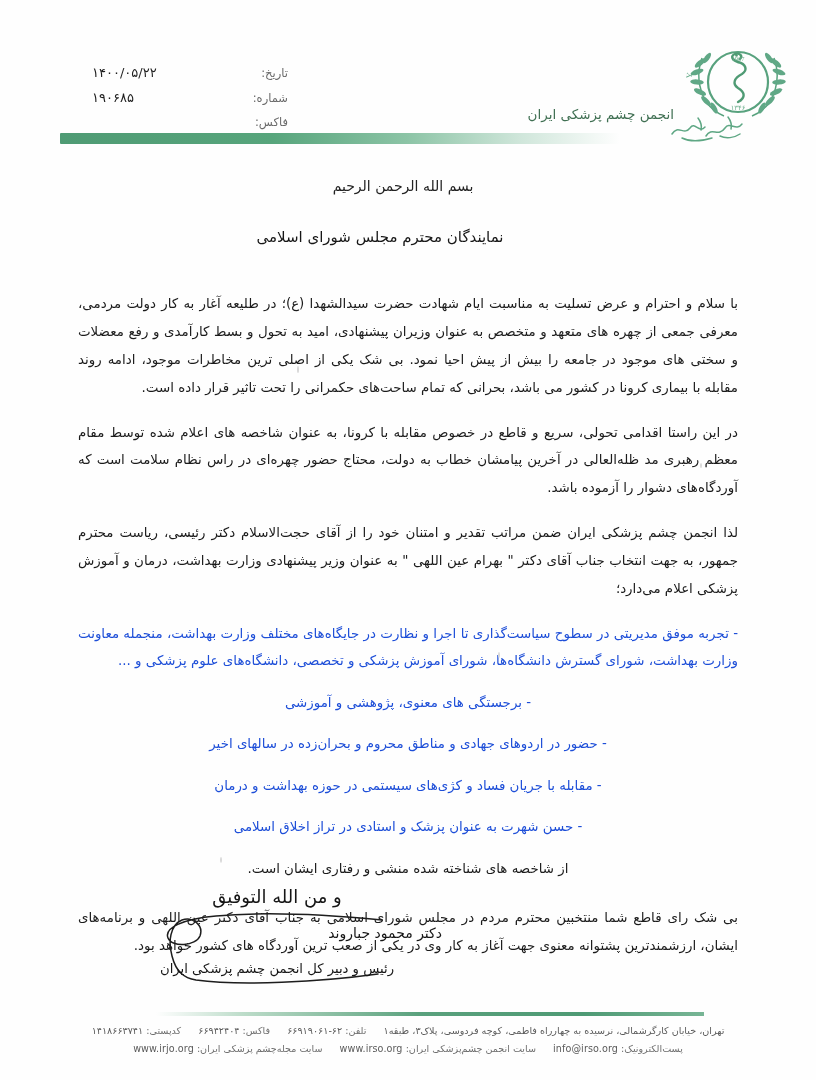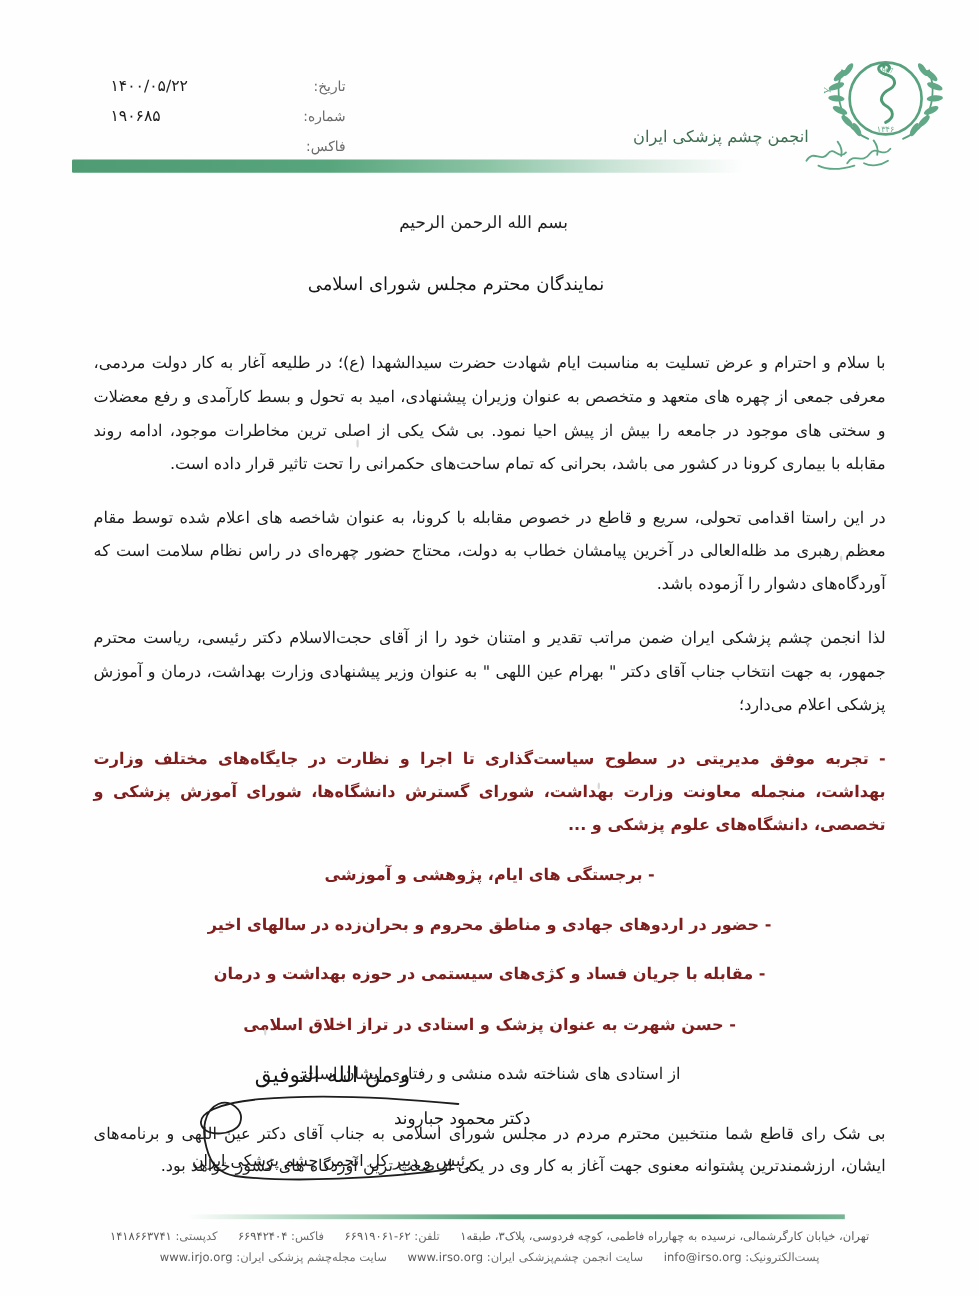--- a/index.html
+++ b/index.html
@@ -140,25 +140,24 @@
     color: #1b1b1b;
     text-align: justify;
     text-align-last: right;
     margin: 0 0 17px 0;
   }
   .para.first { margin-top: 44px; }
 
   .bullet {
     font-size: 13.4px;
     line-height: 2.05;
-    color: #7f1d1d;
+    color: #1d4ed8;
     text-align: justify;
     text-align-last: right;
     margin: 0 0 14px 0;
-    font-weight: bold;
   }
   .bullet.center {
     text-align: center;
     text-align-last: center;
   }
 
   .closing-note {
     font-size: 13.4px;
     line-height: 2.05;
     color: #1b1b1b;
@@ -326,26 +325,26 @@
 
     <div class="bismillah">بسم الله الرحمن الرحیم</div>
 
     <div class="addressee">نمایندگان محترم مجلس شورای اسلامی</div>
 
     <p class="para first">با سلام و احترام و عرض تسلیت به مناسبت ایام شهادت حضرت سیدالشهدا (ع)؛ در طلیعه آغار به کار دولت مردمی، معرفی جمعی از چهره های متعهد و متخصص به عنوان وزیران پیشنهادی، امید به تحول و بسط کارآمدی و رفع معضلات و سختی های موجود در جامعه را بیش از پیش احیا نمود. بی شک یکی از اصلی ترین مخاطرات موجود، ادامه روند مقابله با بیماری کرونا در کشور می باشد، بحرانی که تمام ساحت‌های حکمرانی را تحت تاثیر قرار داده است.</p>
     <p class="para">در این راستا اقدامی تحولی، سریع و قاطع در خصوص مقابله با کرونا، به عنوان شاخصه های اعلام شده  توسط مقام معظم رهبری مد ظله‌العالی در آخرین پیامشان خطاب به دولت، محتاج حضور چهره‌ای در راس نظام سلامت است که آوردگاه‌های دشوار را آزموده باشد.</p>
     <p class="para">لذا انجمن چشم پزشکی ایران ضمن مراتب تقدیر و امتنان خود را از آقای حجت‌الاسلام دکتر رئیسی، ریاست محترم جمهور، به جهت انتخاب جناب آقای دکتر " بهرام عین اللهی " به عنوان وزیر پیشنهادی وزارت بهداشت، درمان و آموزش پزشکی اعلام می‌دارد؛</p>
 
     <p class="bullet">- تجربه موفق مدیریتی در سطوح سیاست‌گذاری تا اجرا و نظارت در جایگاه‌های مختلف وزارت بهداشت، منجمله معاونت وزارت بهداشت، شورای گسترش دانشگاه‌ها، شورای آموزش پزشکی و تخصصی، دانشگاه‌های علوم پزشکی و ...</p>
-    <p class="bullet center">- برجستگی های ایام، پژوهشی و آموزشی</p>
+    <p class="bullet center">- برجستگی های معنوی، پژوهشی و آموزشی</p>
     <p class="bullet center">- حضور در اردوهای جهادی و مناطق محروم و بحران‌زده در سالهای اخیر</p>
     <p class="bullet center">- مقابله با جریان فساد و کژی‌های سیستمی در حوزه بهداشت و درمان</p>
     <p class="bullet center">- حسن شهرت به عنوان پزشک و استادی در تراز اخلاق اسلامی</p>
 
-    <p class="closing-note">از استادی های شناخته شده منشی و رفتاری ایشان است.</p>
+    <p class="closing-note">از شاخصه های شناخته شده منشی و رفتاری ایشان است.</p>
 
     <p class="para final">بی شک رای قاطع شما منتخبین محترم مردم در مجلس شورای اسلامی به جناب آقای دکتر عین اللهی و برنامه‌های ایشان، ارزشمندترین پشتوانه معنوی جهت آغاز به کار وی در یکی از صعب ترین آوردگاه های کشور خواهد بود.</p>
   </div>
 
   <div class="signature-block">
     <svg class="sig-scribble" viewBox="0 0 290 92" aria-hidden="true">
       <g stroke="#1d1d1d" stroke-width="1.5" fill="none" stroke-linecap="round">
         <path d="M 262,22 C 200,16 140,14 96,18 C 62,21 44,30 48,40 C 52,50 76,48 80,38 C 84,27 72,18 62,22 C 50,27 48,44 52,58 C 56,74 64,80 76,82 C 120,88 200,84 258,76"></path>
       </g>
     </svg>

